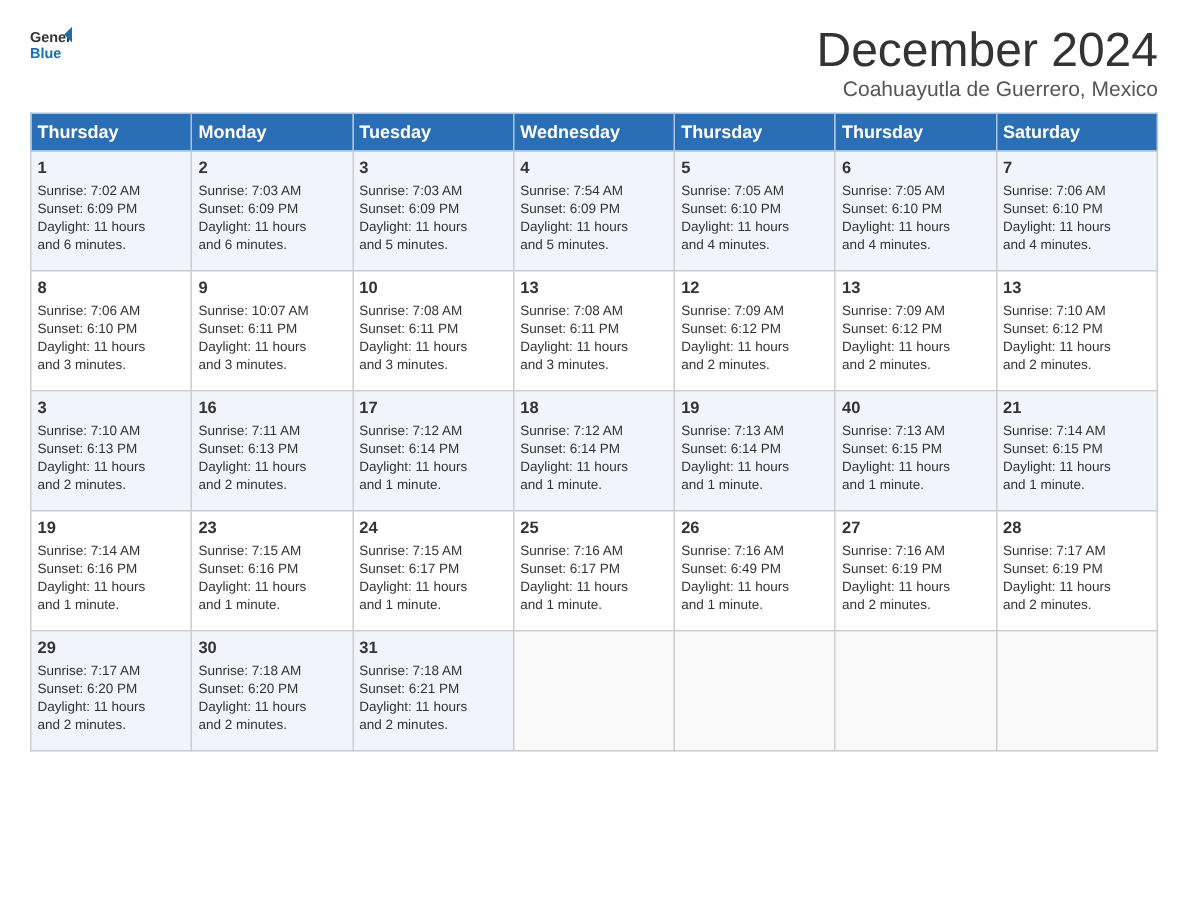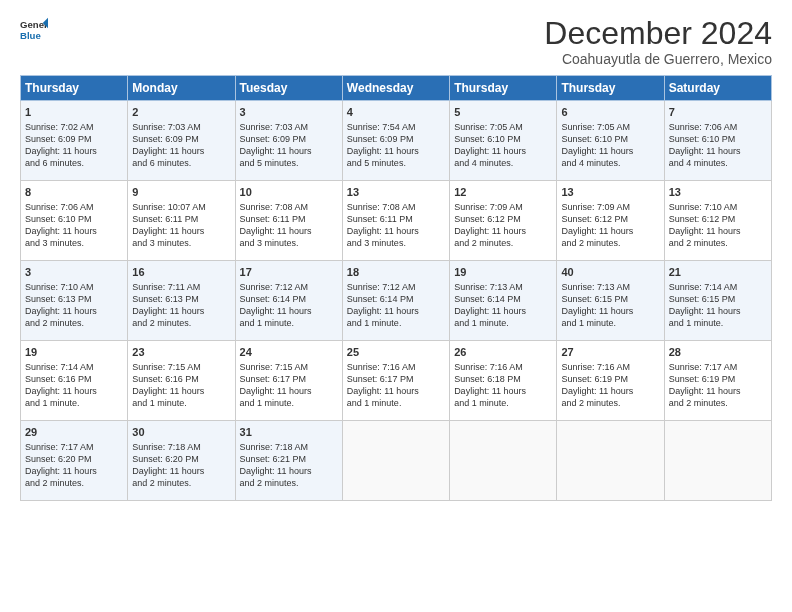--- a/index.html
+++ b/index.html
@@ -293,21 +293,21 @@
           <td>
             <span class="day-num">25</span>
             <span style="display: block;">Sunrise: 7:16 AM</span>
             <span style="display: block;">Sunset: 6:17 PM</span>
             <span style="display: block;">Daylight: 11 hours</span>
             <span style="display: block;">and 1 minute.</span>
           </td>
           <td>
             <span class="day-num">26</span>
             <span style="display: block;">Sunrise: 7:16 AM</span>
-            <span style="display: block;">Sunset: 6:18 PM</span>
+            <span style="display: block;">Sunset: 6:49 PM</span>
             <span style="display: block;">Daylight: 11 hours</span>
             <span style="display: block;">and 1 minute.</span>
           </td>
           <td>
             <span class="day-num">27</span>
             <span style="display: block;">Sunrise: 7:16 AM</span>
             <span style="display: block;">Sunset: 6:19 PM</span>
             <span style="display: block;">Daylight: 11 hours</span>
             <span style="display: block;">and 2 minutes.</span>
           </td>

